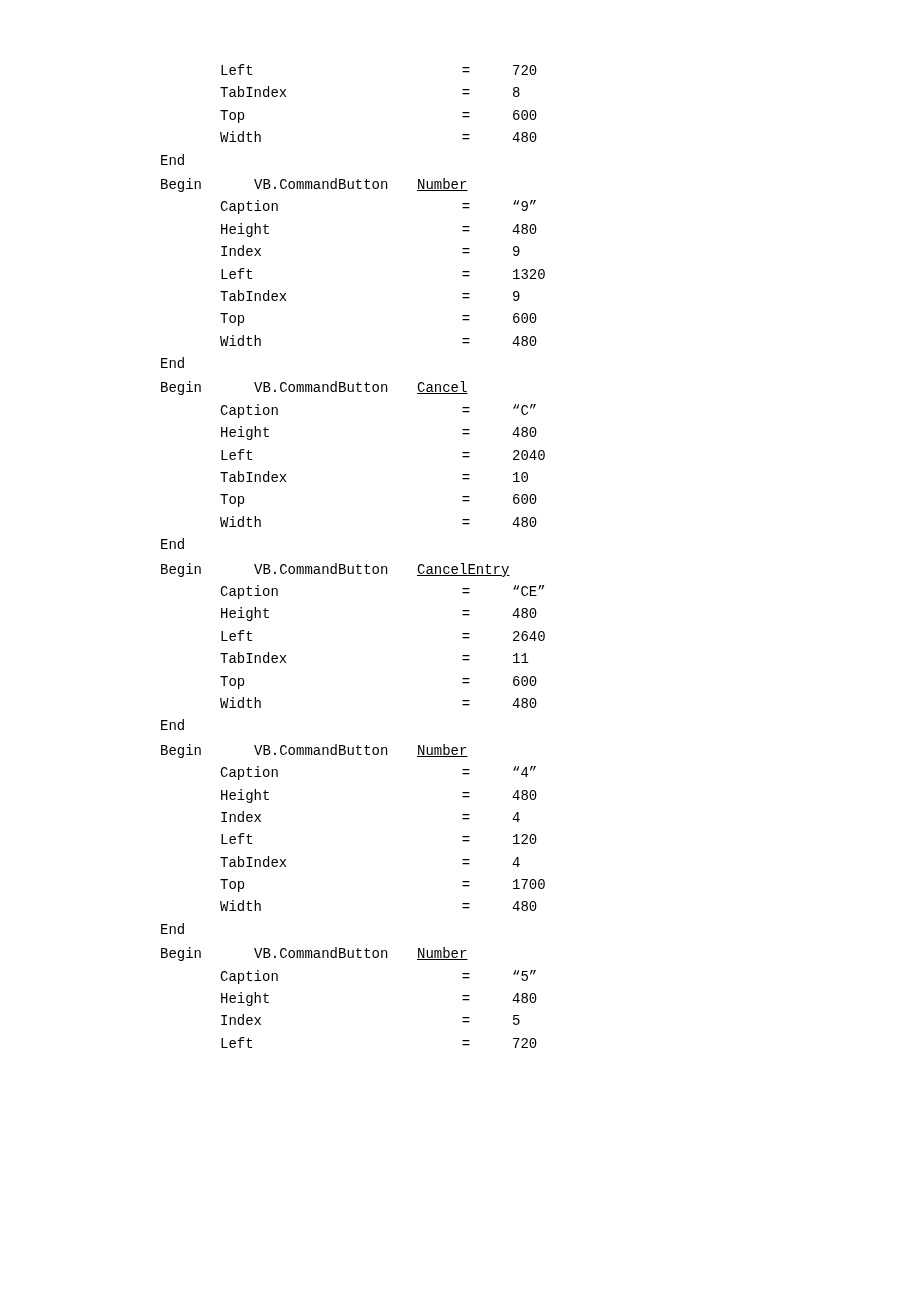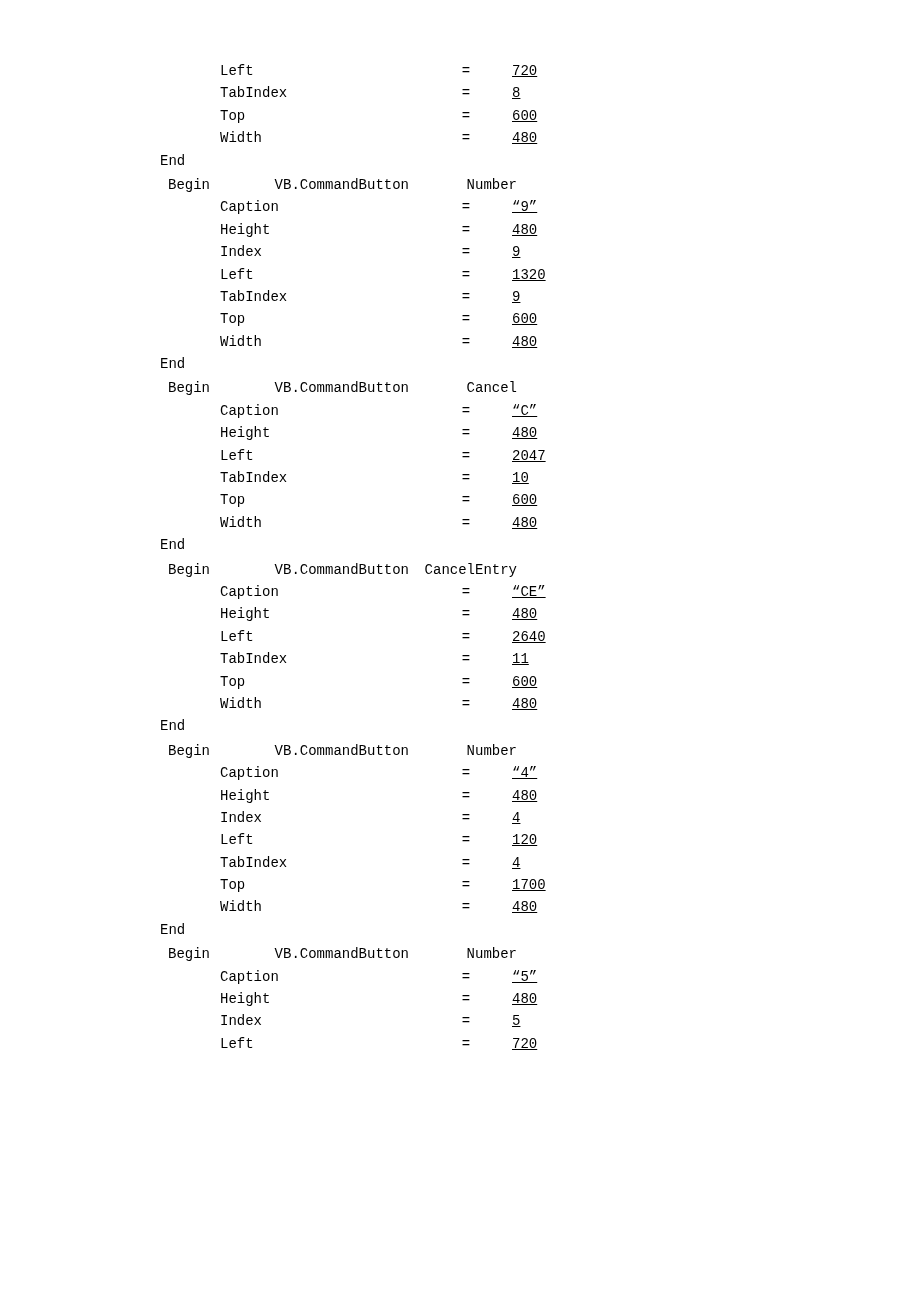--- a/index.html
+++ b/index.html
@@ -26,36 +26,35 @@
       width: 200px;
       display: inline-block;
     }
     .prop-eq {
       width: 60px;
       display: inline-block;
       text-align: center;
     }
     .prop-val {
       display: inline-block;
-      text-decoration: underline;
     }
     .begin-line {
       display: flex;
       gap: 8px;
-      text-align: right;
     }
     .begin-kw {
       min-width: 50px;
     }
     .begin-type {
       min-width: 155px;
       margin-left: 36px;
     }
     .begin-name {
       min-width: 100px;
+      text-decoration: underline;
     }
     .end-line {
       padding-left: 0px;
     }
   </style>
 </head>
 <body>
 
 <div>
 
@@ -139,21 +138,21 @@
       <span class="prop-val">“C”</span>
     </div>
     <div class="prop-line">
       <span class="prop-name">Height</span>
       <span class="prop-eq">=</span>
       <span class="prop-val">480</span>
     </div>
     <div class="prop-line">
       <span class="prop-name">Left</span>
       <span class="prop-eq">=</span>
-      <span class="prop-val">2047</span>
+      <span class="prop-val">2040</span>
     </div>
     <div class="prop-line">
       <span class="prop-name">TabIndex</span>
       <span class="prop-eq">=</span>
       <span class="prop-val">10</span>
     </div>
     <div class="prop-line">
       <span class="prop-name">Top</span>
       <span class="prop-eq">=</span>
       <span class="prop-val">600</span>

